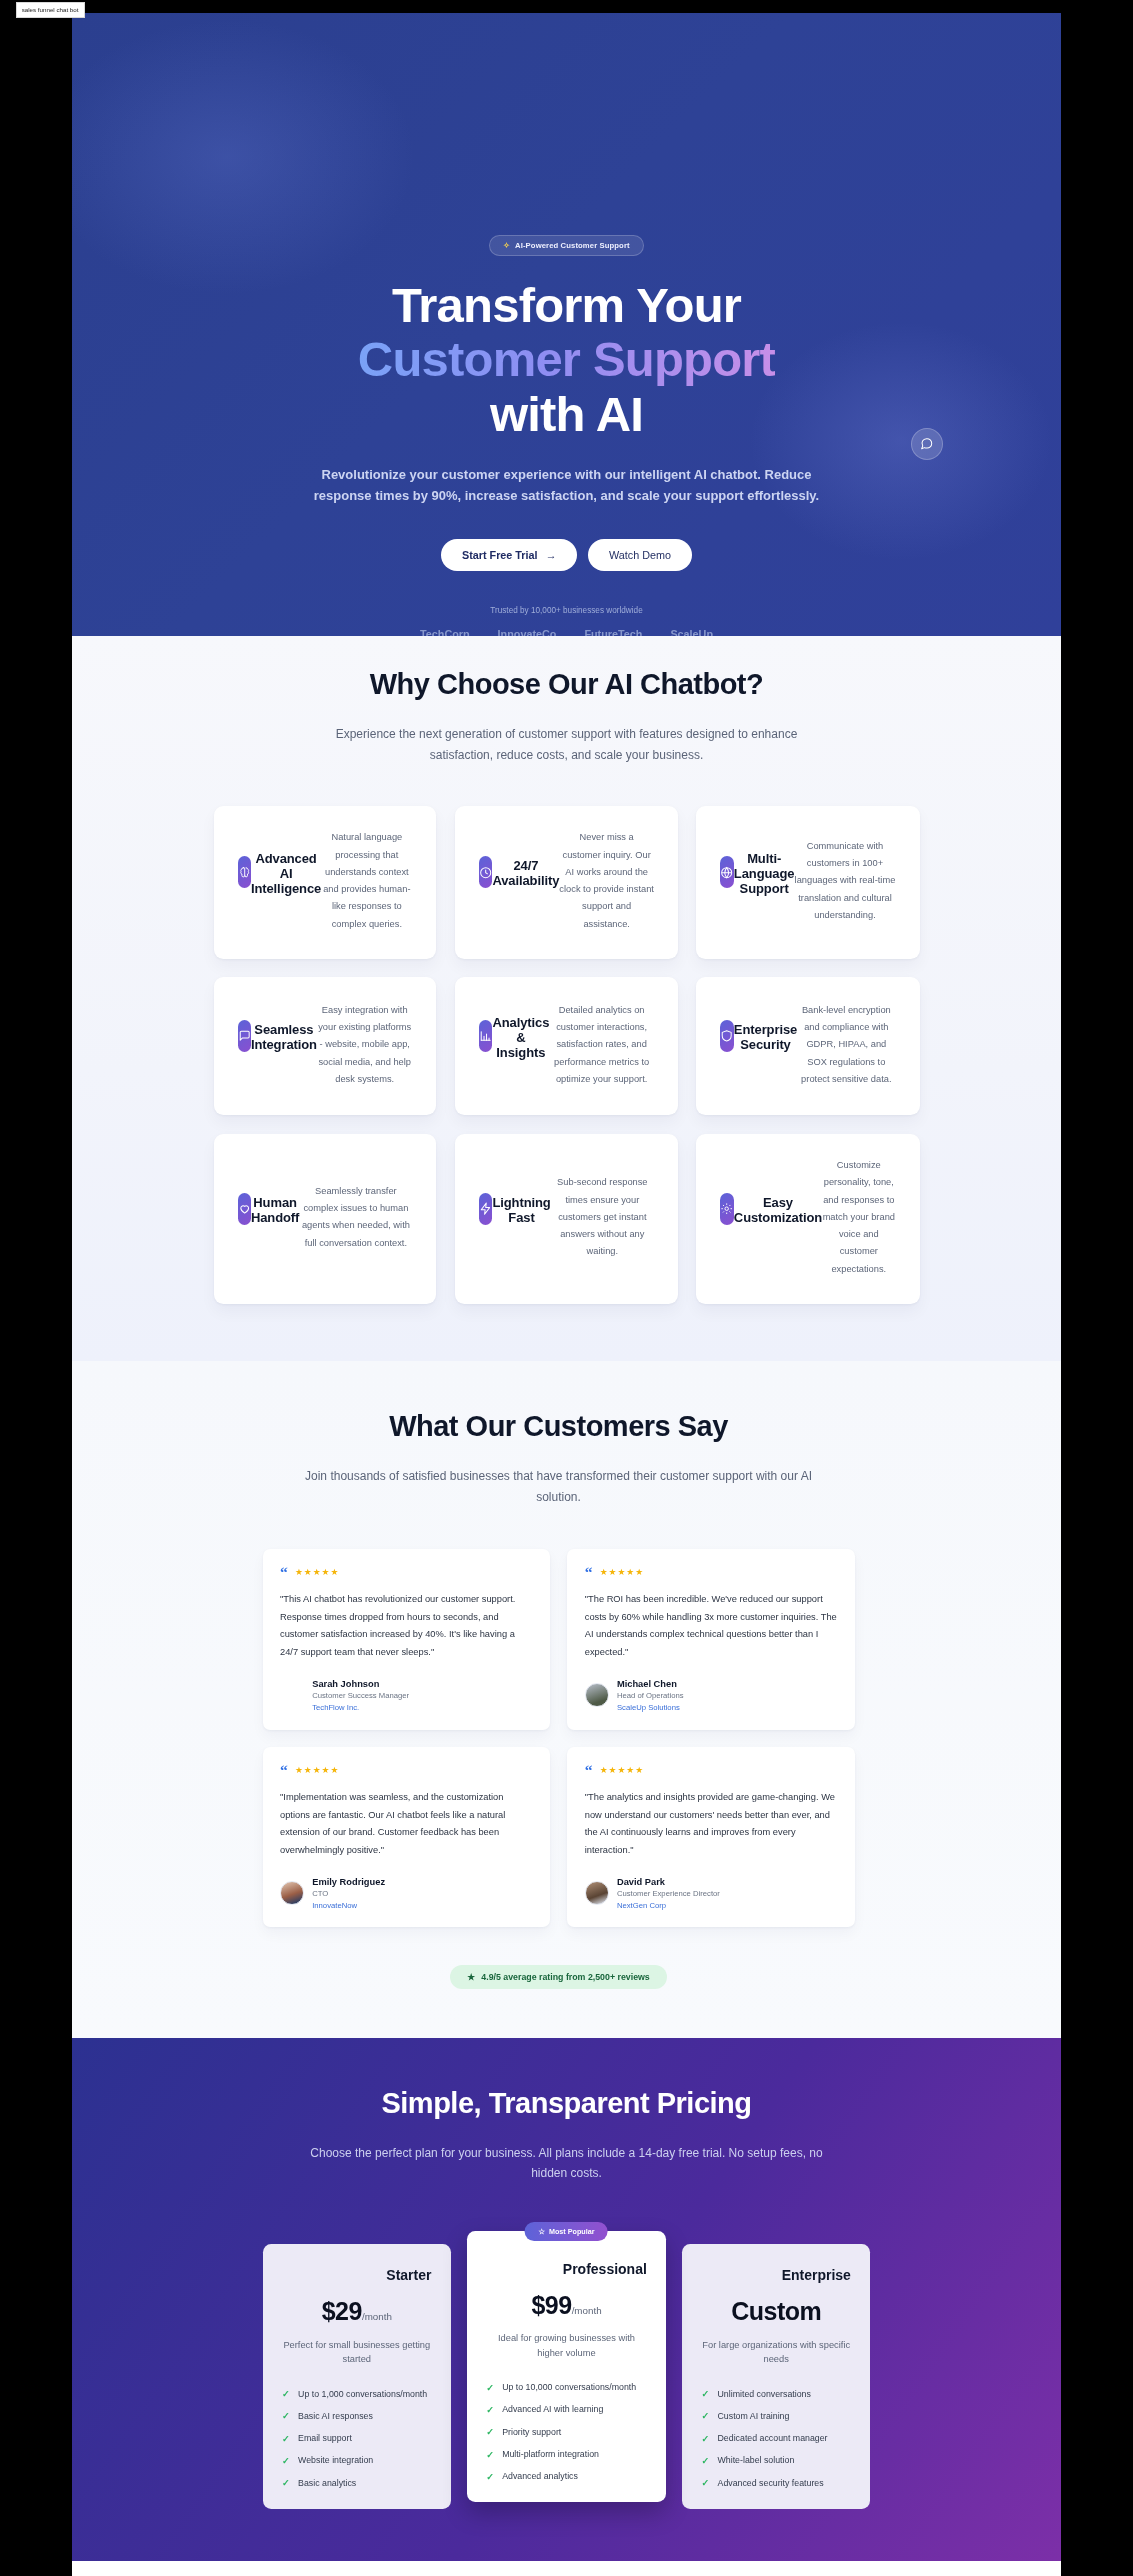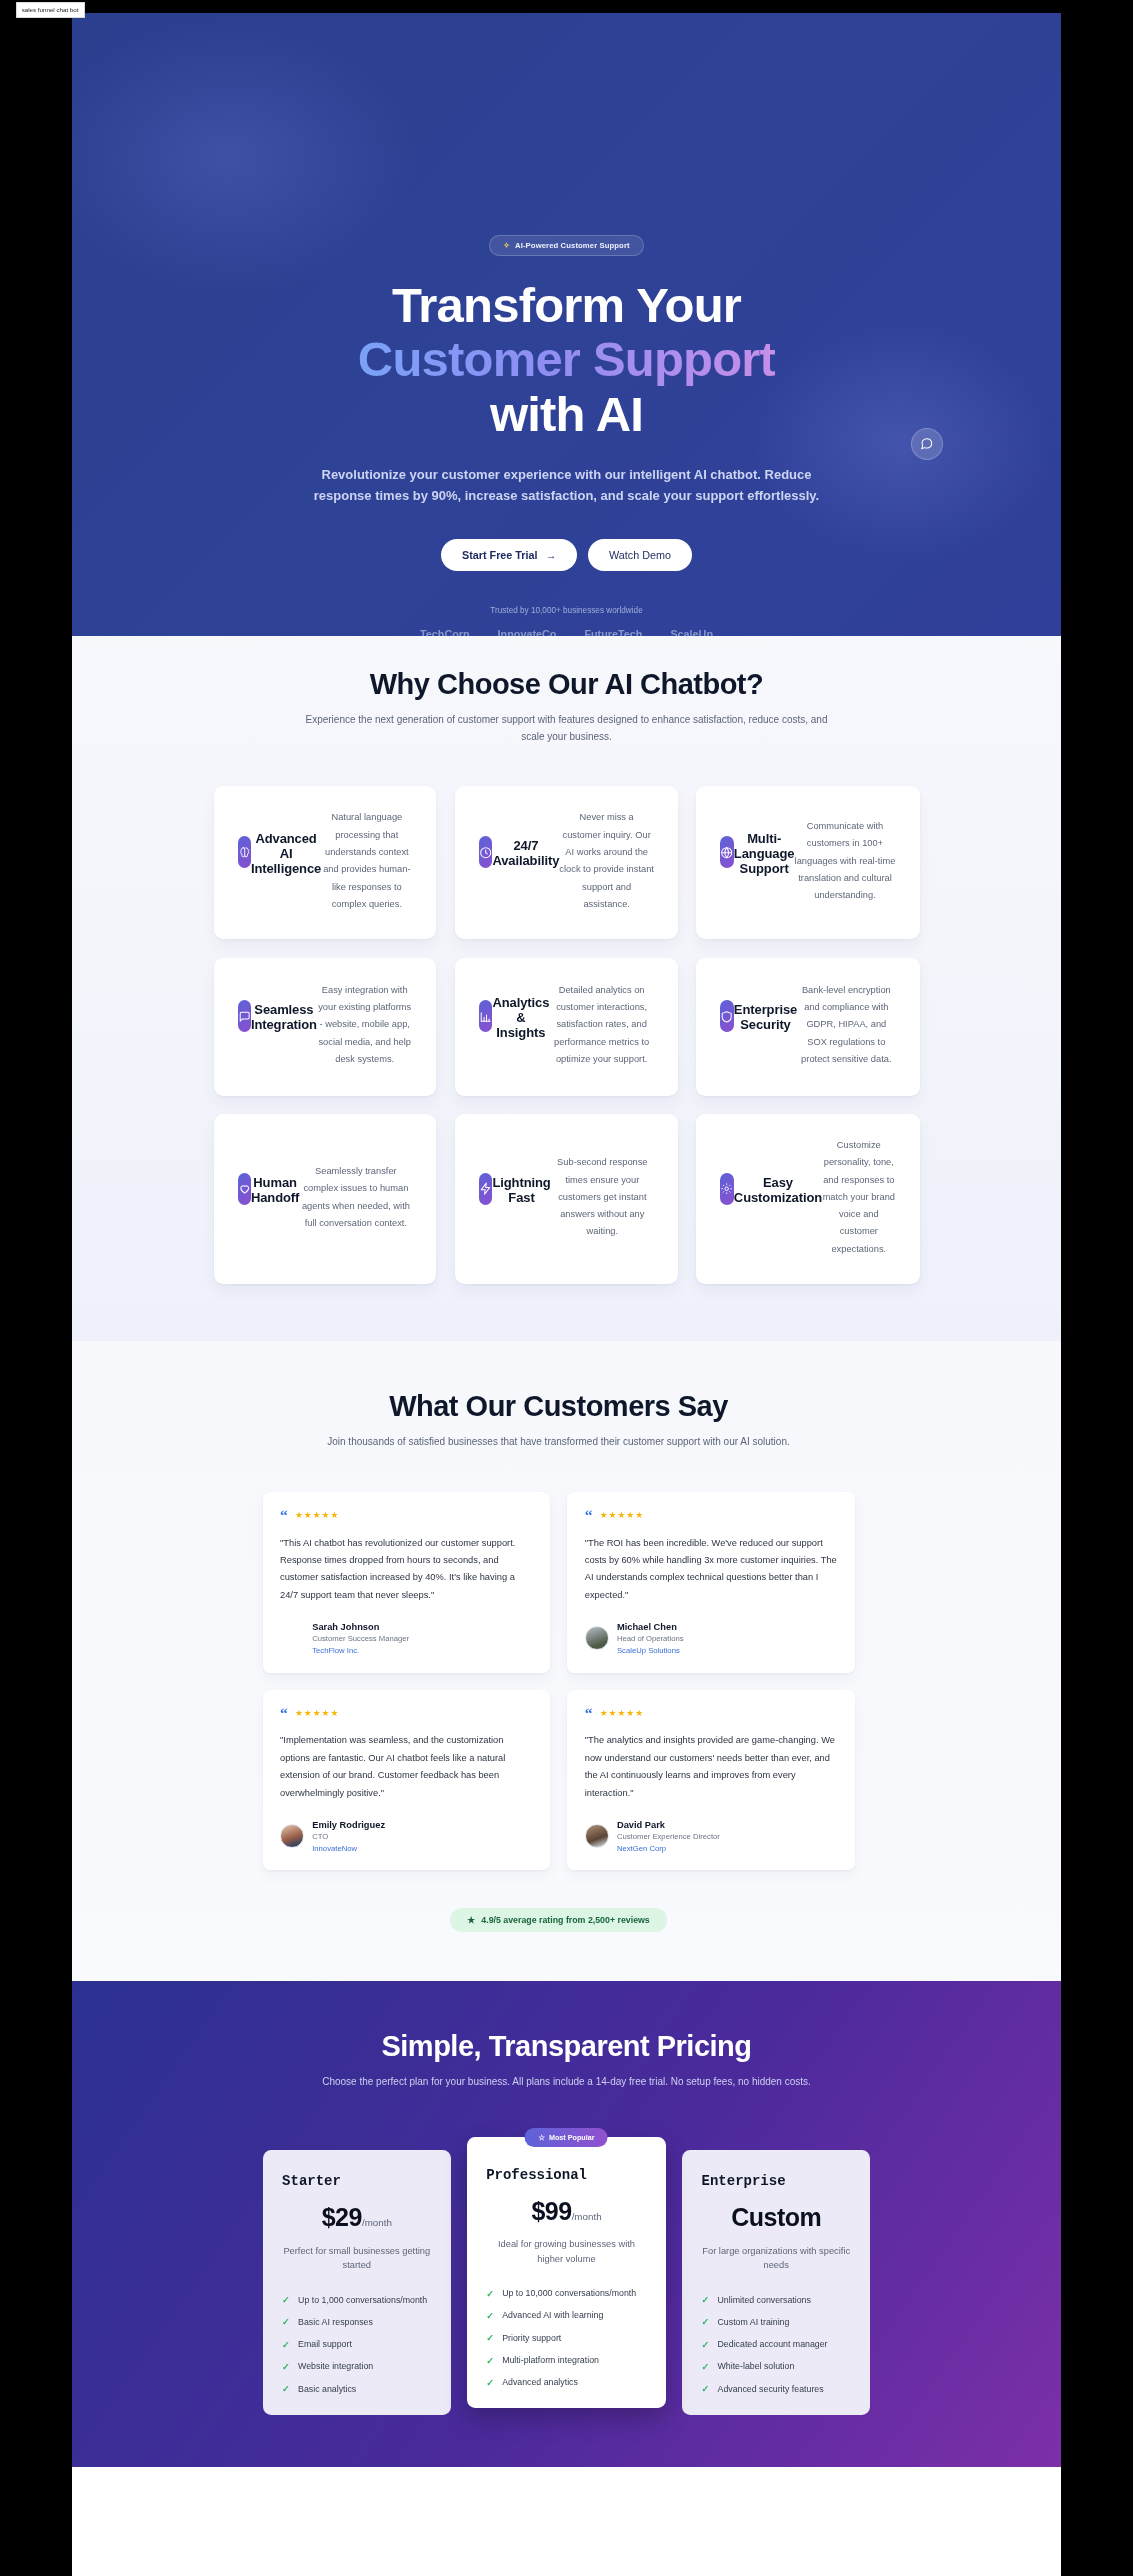--- a/index.html
+++ b/index.html
@@ -124,23 +124,23 @@
   .features {
     background: linear-gradient(180deg,#f7f8fc 0%,#f2f4fb 60%,#eef1fb 100%);
     padding: 32px 0 57px 0;
   }
   .sec-title {
     text-align: center;
     font-size: 29px; font-weight: 800;
     color: #0f172a; letter-spacing: -0.5px;
   }
   .sec-sub {
-    margin: 10px auto 0 auto;
+    margin: 23px auto 0 auto;
     width: 526px; text-align: center;
-    font-size: 10px; line-height: 1.72; color: #5b6478;
+    font-size: 12px; line-height: 1.72; color: #5b6478;
   }
   .cards-grid {
     margin: 41px auto 0 auto;
     width: 706px;
     display: grid;
     grid-template-columns: repeat(3, 1fr);
     gap: 18.5px 18.5px;
   }
   .fcard {
     background: #ffffff;
@@ -235,21 +235,21 @@
     padding-top: 30px;
     box-shadow: 0 10.3px 24px rgba(0,0,0,.24);
   }
   .pop-badge {
     position: absolute; left: 50%; top: -9.3px; transform: translateX(-50%);
     background: linear-gradient(90deg,#5d63d8,#9250cf);
     color: #fff; font-size: 7.2px; font-weight: 700;
     padding: 5.2px 13.4px; border-radius: 515px;
     display: flex; align-items: center; gap: 4.1px; white-space: nowrap;
   }
-  .p-name-t { text-align: left; font-size: 14px; font-weight: 800; color: #0f172a; font-family: Liberation Mono, monospace; }
+  .p-name-t { text-align: right; font-size: 14px; font-weight: 800; color: #0f172a; }
   .p-price { text-align: center; margin-top: 14px; font-size: 25px; font-weight: 800; color: #0b1020; letter-spacing: -0.5px; }
   .p-price .per { font-size: 9.8px; font-weight: 500; color: #5d6679; letter-spacing: 0; }
   .p-desc { text-align: center; margin-top: 11.3px; font-size: 9.3px; line-height: 1.55; color: #5d6679; }
   .p-list { margin-top: 21.6px; display: flex; flex-direction: column; gap: 11.3px; }
   .p-li { display: flex; align-items: center; gap: 8.2px; font-size: 8.8px; color: #333c4d; }
   .ck { color: #2ab560; font-size: 9.3px; font-weight: 700; flex: 0 0 auto; }
 </style>
 </head>
 <body>
 

